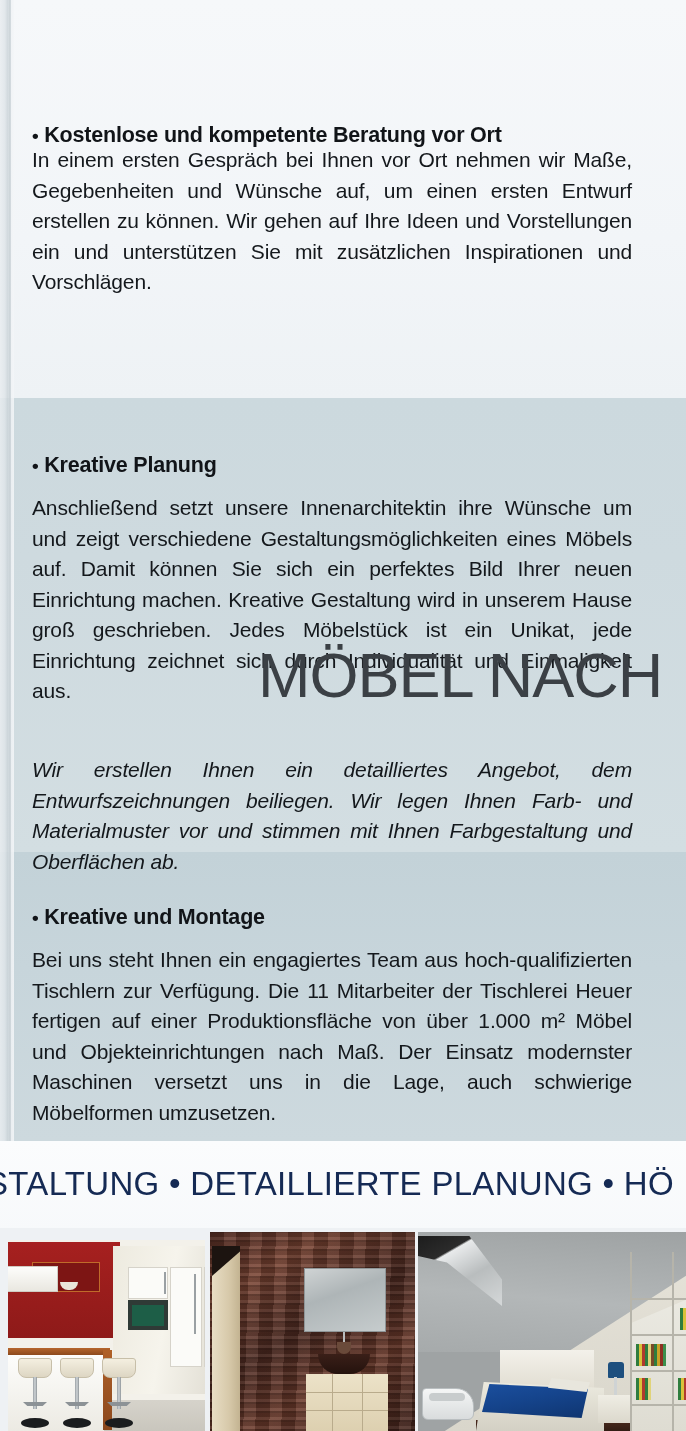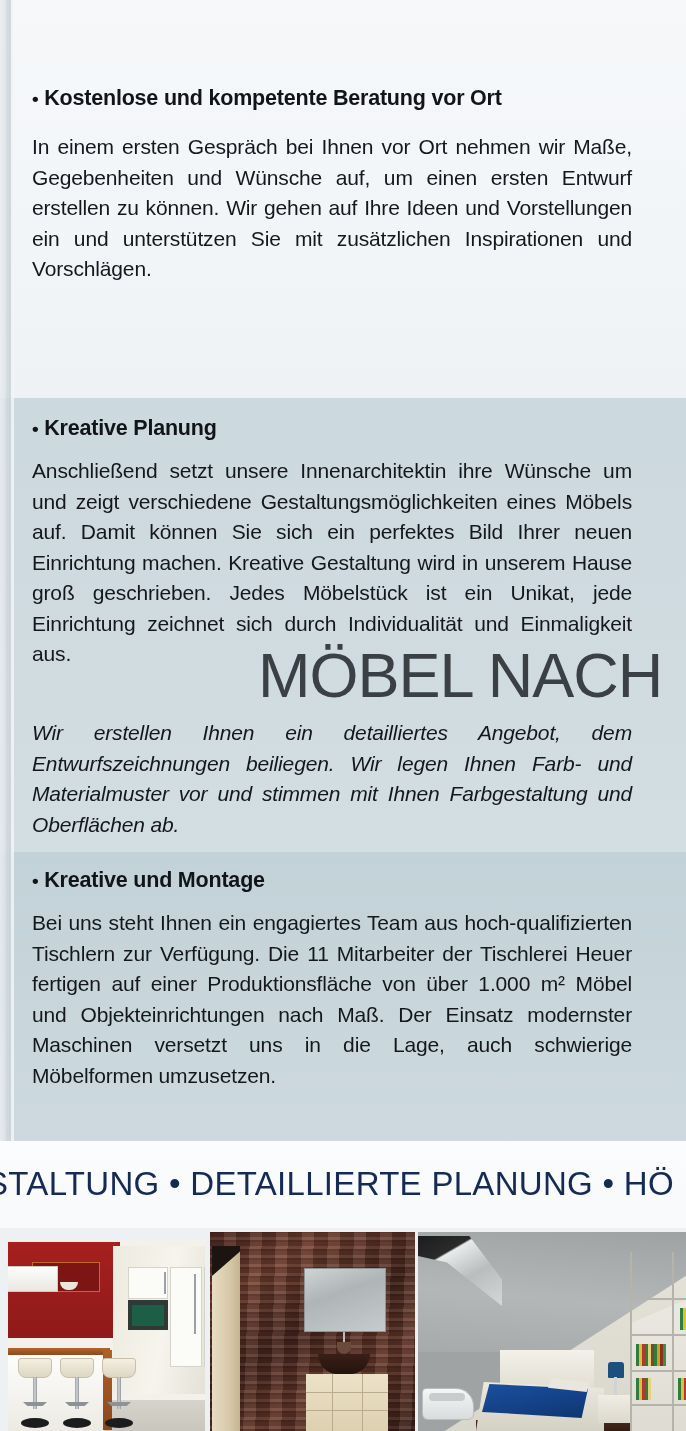--- a/index.html
+++ b/index.html
@@ -28,21 +28,21 @@
     position:absolute;top:0;left:0;width:14px;height:1431px;
     background:linear-gradient(90deg,#e9edf0 0%,#dfe5e9 35%,#c9d2d7 58%,#eef1f4 72%,#f4f6f8 100%);
     opacity:.85;
   }
   .scan-edge2{
     position:absolute;top:0;left:9px;width:2px;height:1431px;
     background:#b9c4ca;opacity:.55;
   }
 
   
-  .content{position:absolute;left:32px;width:600px;}
+  .content{position:absolute;left:32px;width:600px;margin-top:37px;}
   h2.head{
     margin:0;
     font-size:21.5px;
     font-weight:bold;
     color:#111418;
     letter-spacing:-0.2px;
     white-space:nowrap;
   }
   h2.head .bullet{font-size:19px;}
   p.para{
@@ -186,21 +186,21 @@
 
   <div class="scan-edge"></div>
   <div class="scan-edge2"></div>
 
   <div class="content" style="top:86px;">
     <h2 class="head">
       <span class="bullet">•</span>
       <span>Kostenlose und kompetente Beratung vor Ort</span>
     </h2>
   </div>
-  <div class="content" style="top:132px;">
+  <div class="content" style="top:108px;">
     <p class="para">In einem ersten Gespräch bei Ihnen vor Ort nehmen wir Maße, Gegebenheiten und Wünsche auf, um einen ersten Entwurf erstellen zu können. Wir gehen auf Ihre Ideen und Vorstellungen ein und unterstützen Sie mit zusätzlichen Inspirationen und Vorschlägen.</p>
   </div>
 
   <div class="content" style="top:416px;">
     <h2 class="head">
       <span class="bullet">•</span>
       <span>Kreative Planung</span>
     </h2>
   </div>
   <div class="content" style="top:456px;">

